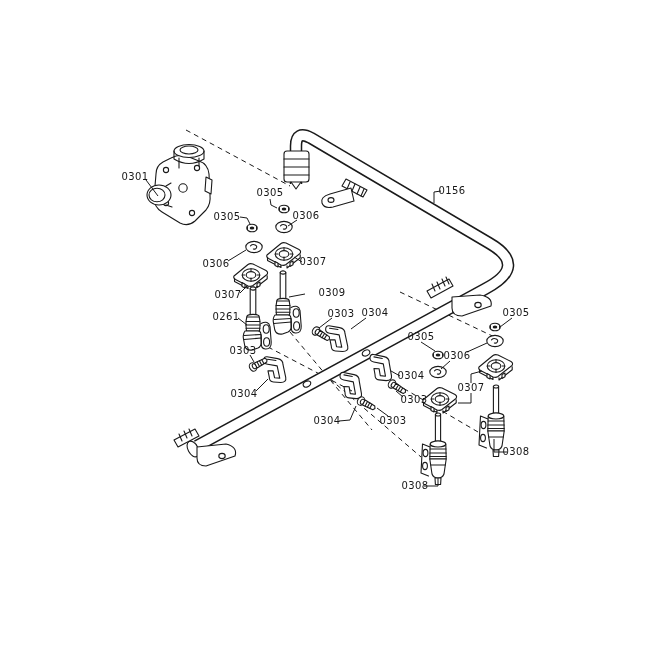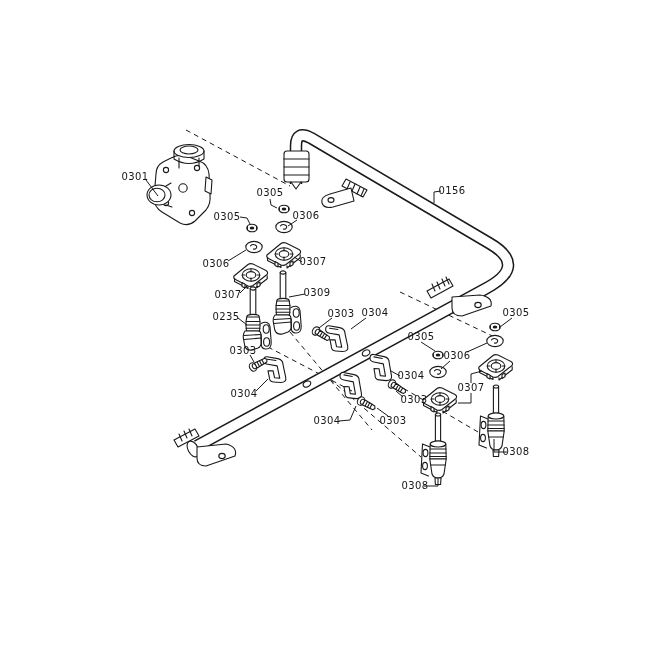--- a/index.html
+++ b/index.html
@@ -202,22 +202,22 @@
   </svg>
 
   <div class="lbl" style="left:135px;top:177px">0301</div>
   <div class="lbl" style="left:452px;top:191px">0156</div>
   <div class="lbl" style="left:270px;top:193px">0305</div>
   <div class="lbl" style="left:227px;top:217px">0305</div>
   <div class="lbl" style="left:306px;top:216px">0306</div>
   <div class="lbl" style="left:216px;top:264px">0306</div>
   <div class="lbl" style="left:313px;top:262px">0307</div>
   <div class="lbl" style="left:228px;top:295px">0307</div>
-  <div class="lbl" style="left:317px;top:293px">0309</div>
-  <div class="lbl" style="left:226px;top:317px">0235</div>
+  <div class="lbl" style="left:332px;top:293px">0309</div>
+  <div class="lbl" style="left:226px;top:317px">0261</div>
   <div class="lbl" style="left:243px;top:351px">0303</div>
   <div class="lbl" style="left:244px;top:394px">0304</div>
   <div class="lbl" style="left:341px;top:314px">0303</div>
   <div class="lbl" style="left:375px;top:313px">0304</div>
   <div class="lbl" style="left:411px;top:376px">0304</div>
   <div class="lbl" style="left:414px;top:400px">0303</div>
   <div class="lbl" style="left:327px;top:421px">0304</div>
   <div class="lbl" style="left:393px;top:421px">0303</div>
   <div class="lbl" style="left:516px;top:313px">0305</div>
   <div class="lbl" style="left:421px;top:337px">0305</div>

